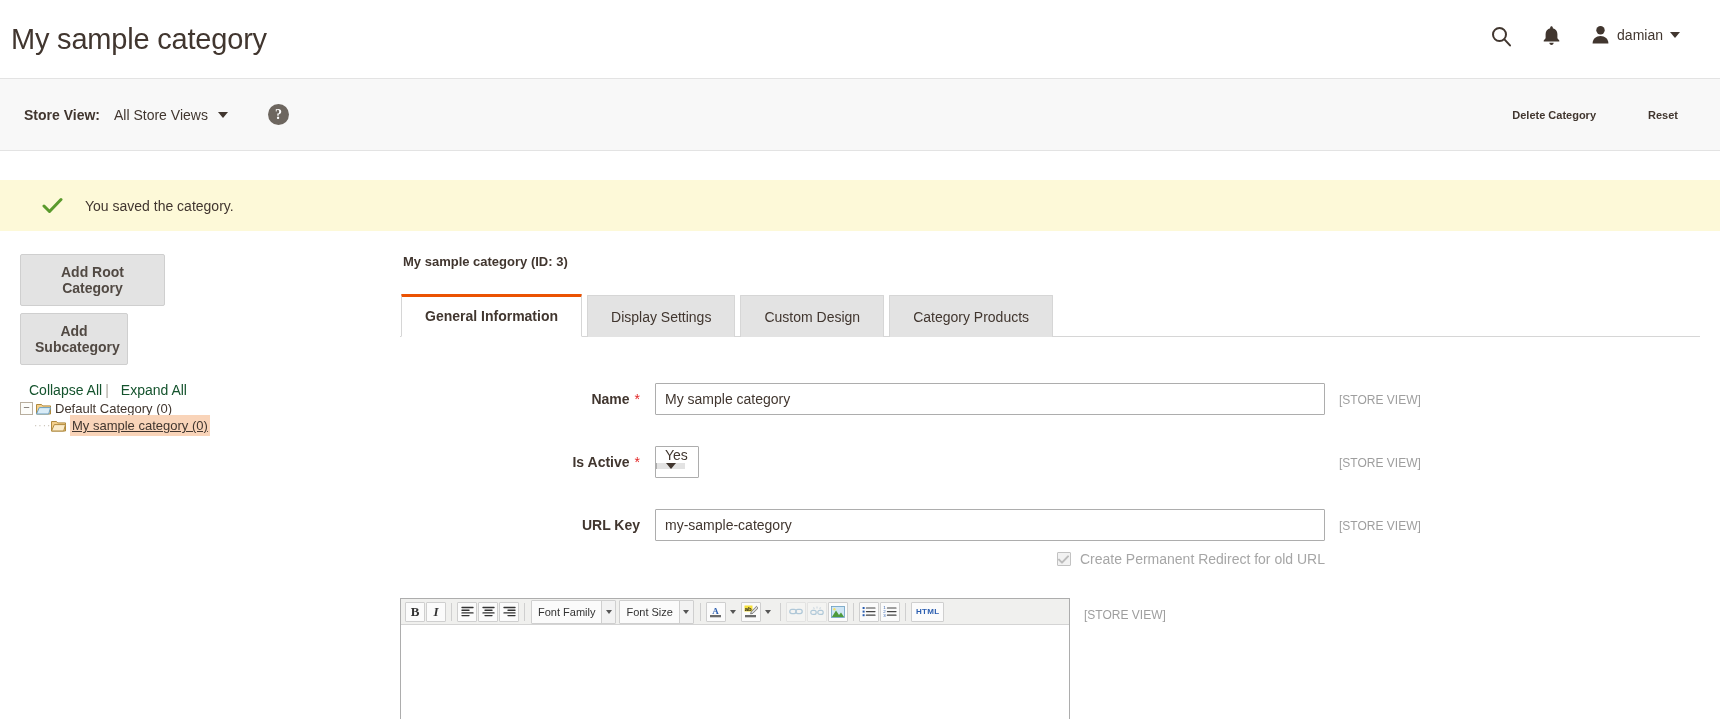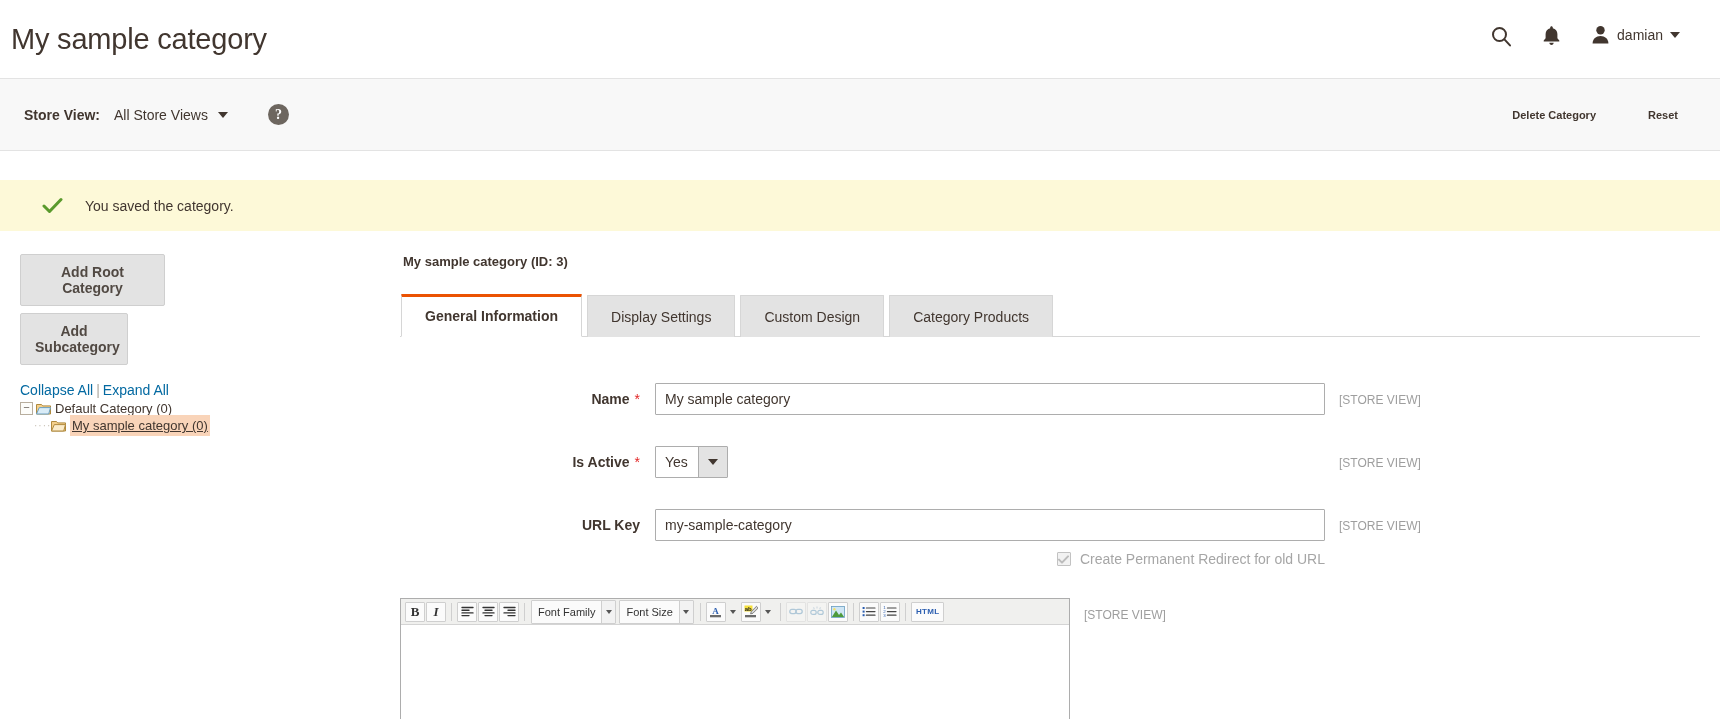--- a/index.html
+++ b/index.html
@@ -177,21 +177,21 @@
     text-align: center;
   }
   #add-root-category { width: 145px; }
   #add-subcategory { width: 108px; }
 
   .tree-links {
     margin-top: 17px;
     font-size: 14px;
     color: #007bdb;
   }
-  .tree-links a { color: #0369a1; text-decoration: none; cursor: pointer; }
+  .tree-links a { color: #14532d; text-decoration: none; cursor: pointer; margin-left: 9px; }
   .tree-links .sep { color: #aca89f; padding: 0 3px; }
 
   .tree { margin-top: 2px; font-size: 13px; }
   .tree-node {
     display: flex;
     align-items: center;
     height: 17px;
     white-space: nowrap;
   }
   .tree-node.level2 { padding-left: 14px; }
@@ -301,20 +301,21 @@
     padding: 0 9px;
     border-radius: 1px;
   }
   .select-wrap {
     display: inline-flex;
     border: 1px solid #adadad;
     height: 32px;
     border-radius: 1px;
     overflow: hidden;
     background: #fff;
+    flex-direction: column;
   }
   .select-value {
     min-width: 42px;
     display: flex;
     align-items: center;
     padding: 0 9px;
     font-size: 14px;
     color: #41362f;
     background: #fff;
   }

